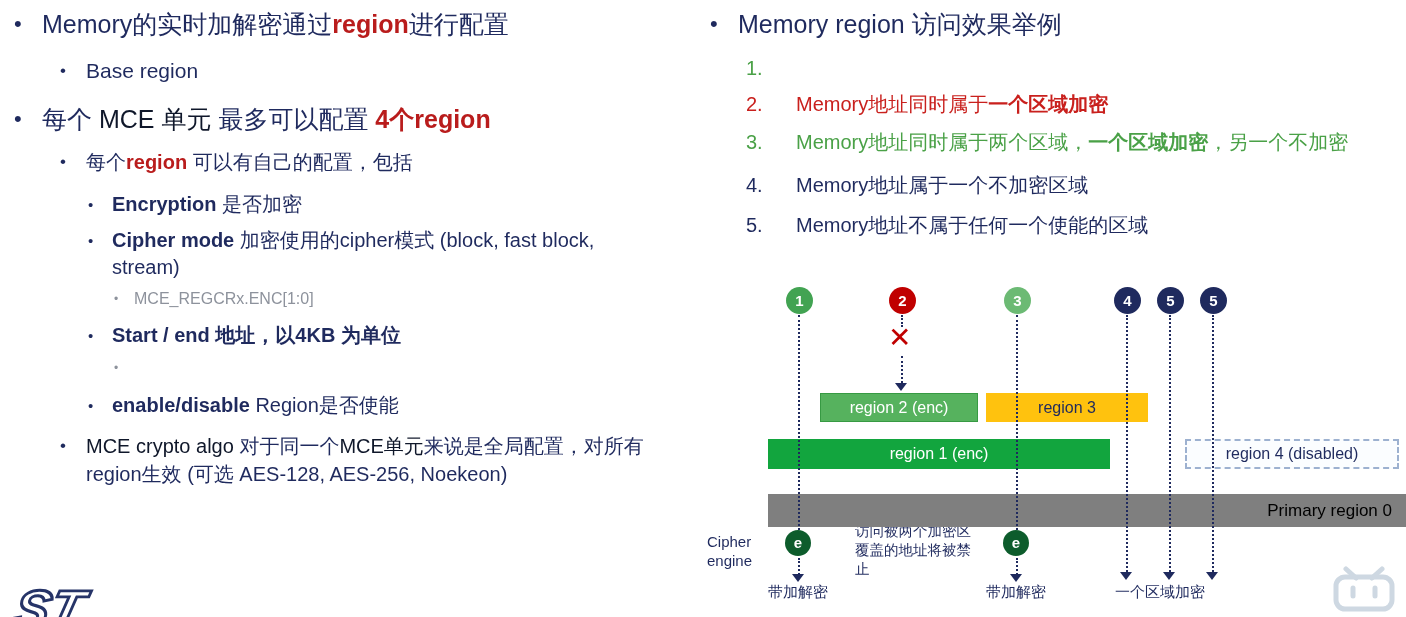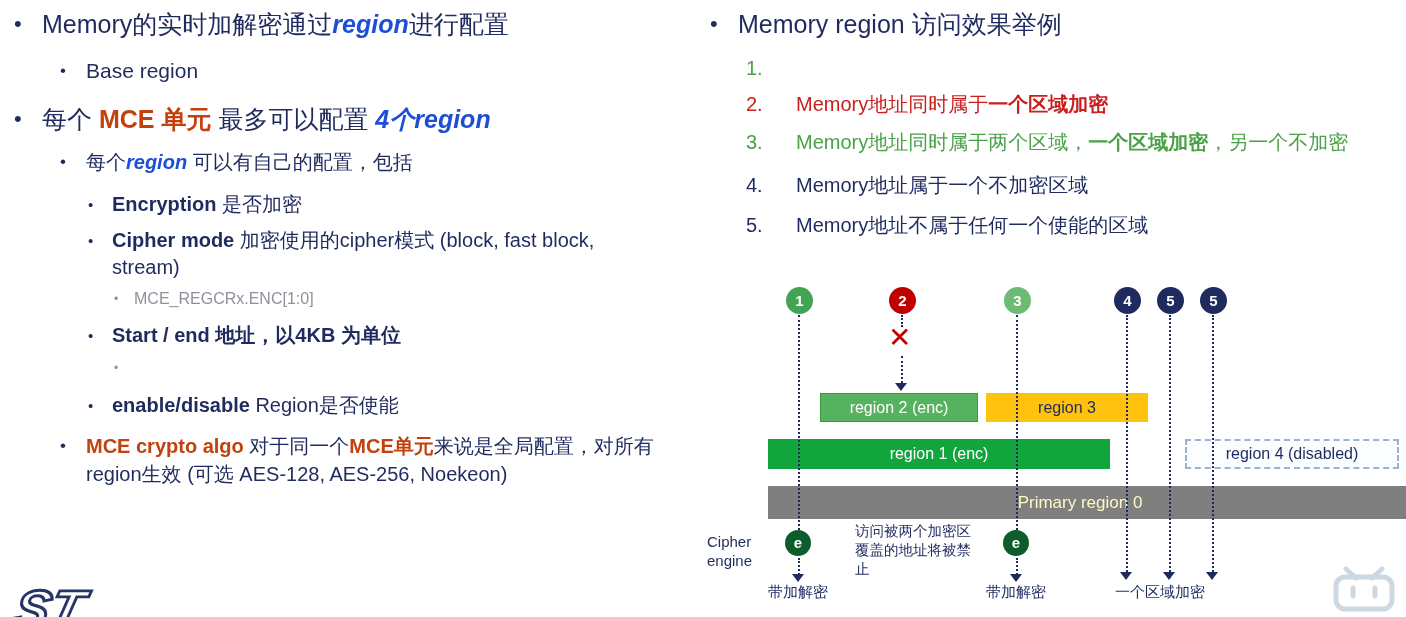--- a/index.html
+++ b/index.html
@@ -14,22 +14,22 @@
   .txt { flex:1 1 auto; }
   .lv1 { font-size:25px; line-height:32px; padding-left:4px; }
   .lv1 .mk { width:28px; font-size:22px; }
   .lv2 { font-size:21px; line-height:28px; padding-left:50px; }
   .lv2 .mk { width:26px; font-size:17px; }
   .lv3 { font-size:20px; line-height:27px; padding-left:78px; }
   .lv3 .mk { width:24px; font-size:15px; }
   .lv4 { font-size:16px; line-height:22px; padding-left:104px; color:#8d929c; }
   .lv4 .mk { width:20px; font-size:12px; }
   .b    { font-weight:700; }
-  .cyan { color:#1d4ed8; font-weight:700;font-style:italic; }
-  .mag  { color:#c2410c; font-weight:700;margin-top:19px; }
+  .cyan { color:#b91c1c; font-weight:700; }
+  .mag  { color:#0f172a; font-weight:400;margin-top:19px; }
 
   
   .itm { display:flex; font-size:20px; line-height:27px; padding-left:40px; }
   .itm .num { flex:0 0 50px; }
   .green { color:#4aa147; }
   .red   { color:#c9201d; }
   .navy  { color:#1f2a5e; }
 
   
   .diagram { position:absolute; left:705px; top:282px; width:701px; height:335px; }
@@ -46,22 +46,22 @@
            font-weight:900; line-height:28px; z-index:6; }
   .bar { position:absolute; font-size:16px; text-align:center; z-index:1; }
   .bar-region2 { left:115px; top:111px; width:158px; height:29px; line-height:27px;
                  background:#56b25e; border:1px solid #379a43; color:#fff; }
   .bar-region3 { left:281px; top:111px; width:162px; height:29px; line-height:29px;
                  background:#ffc20e; color:#1f2a5e; }
   .bar-region1 { left:63px;  top:157px; width:342px; height:30px; line-height:30px;
                  background:#12a53e; color:#fff; }
   .bar-region4 { left:480px; top:157px; width:214px; height:30px; line-height:26px;
                  background:#fbfdff; border:2px dashed #9db1d0; color:#1f2a5e; }
-  .bar-primary { left:63px;  top:204px; width:638px; height:33px; line-height:33px;
-                 background:#7f7f7f; color:#fef9c3; padding-right:14px; font-size:17px; }
+  .bar-primary { left:63px;  top:212px; width:638px; height:33px; line-height:33px;
+                 background:#7f7f7f; color:#000000; text-align:right; padding-right:14px; font-size:17px; }
   .cipher-label { position:absolute; left:2px; top:240px; width:66px; font-size:15px;
                   line-height:19px; color:#1f2a5e;margin-top:10px; }
   .ecirc { position:absolute; top:248px; width:26px; height:26px; border-radius:50%;
            background:#0d5c2c; color:#fff; font-size:15px; font-weight:700;
            line-height:26px; text-align:center; z-index:6; }
   .note { position:absolute; left:150px; top:240px; width:116px; font-size:14.5px;
           line-height:19px; color:#1f2a5e; }
   .blabel { position:absolute; top:301px; font-size:15px; color:#1f2a5e; text-align:center; }
 
   

